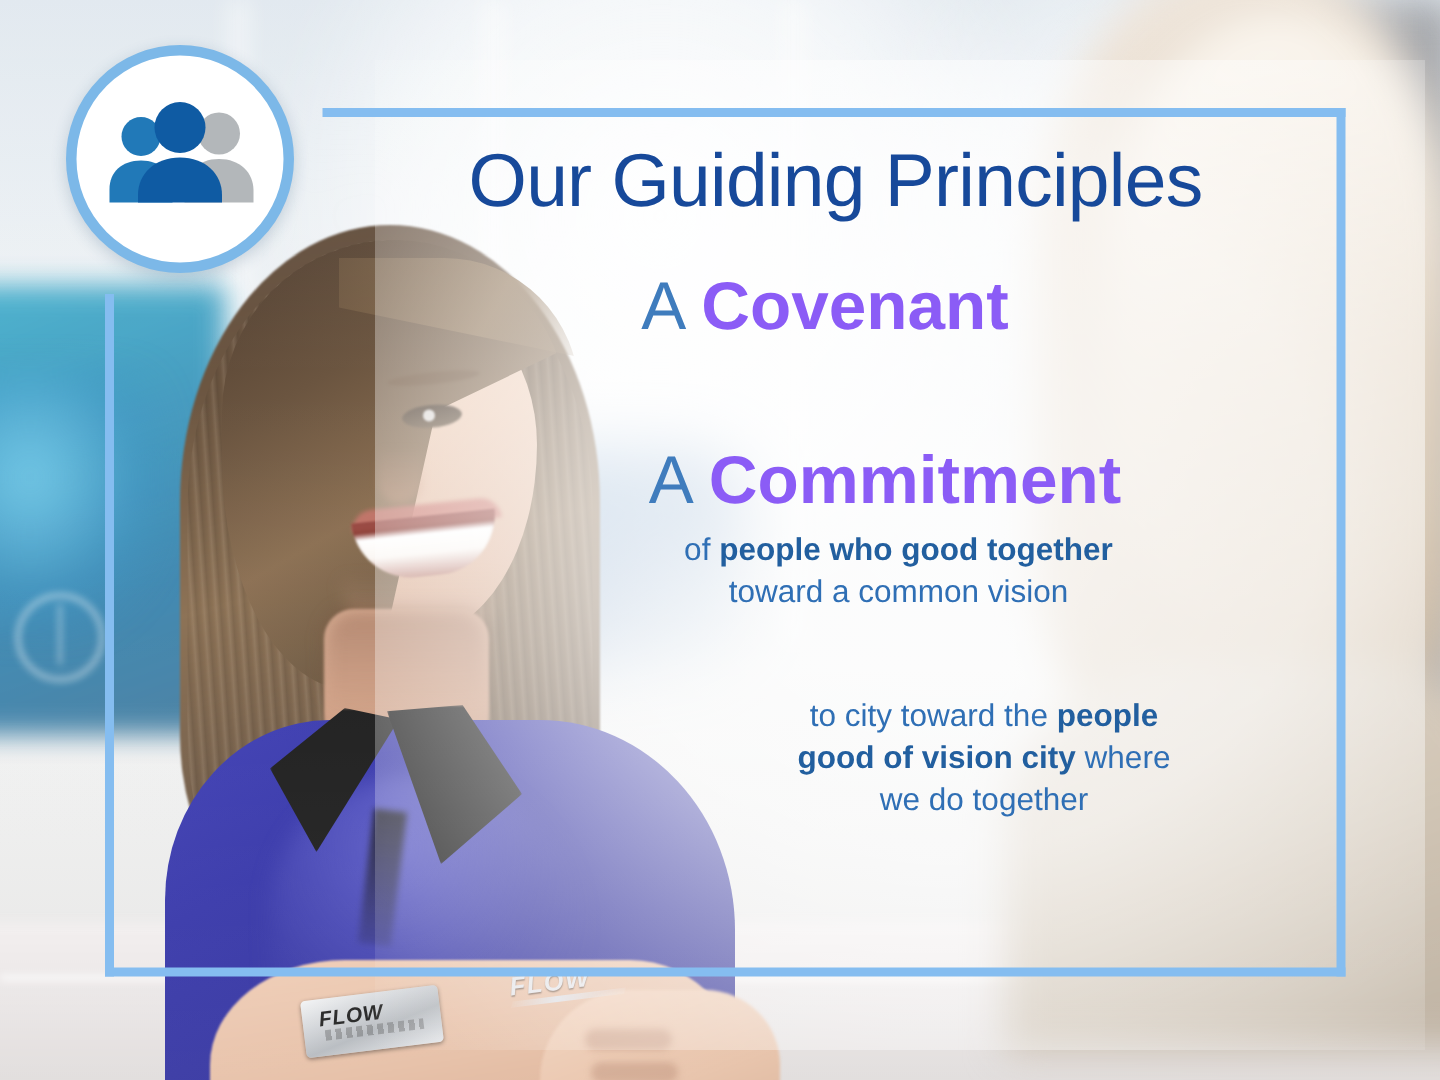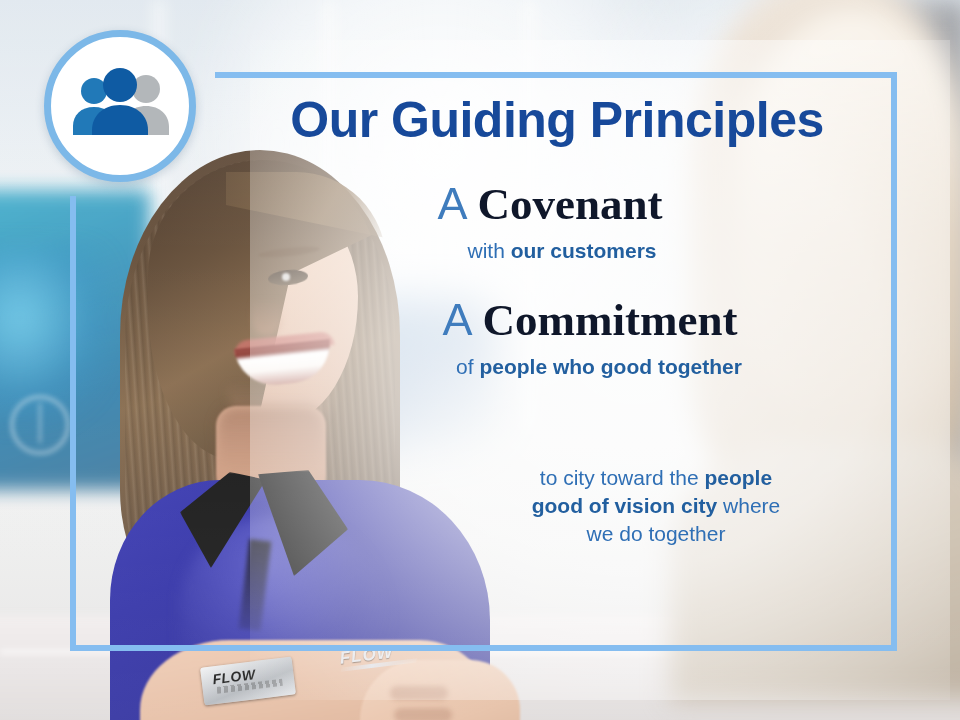--- a/index.html
+++ b/index.html
@@ -339,21 +339,21 @@
     box-shadow: 0 3px 10px rgba(40,80,120,0.22);
     box-sizing: border-box;
   }
   .badge-icon { position: absolute; left: 50%; top: 50%; transform: translate(-50%,-50%); }
 
   
   .headline {
     position: absolute; left: 222px; top: 94px; width: 670px;
     text-align: center;
     font-family: "Liberation Sans", sans-serif;
-    font-weight: 700;
+    font-weight: 400;
     font-size: 50px;
     line-height: 1.04;
     letter-spacing: -0.5px;
     color: #17499a;
   }
 
   .principle { position: absolute; text-align: center; }
 
   .p-title {
     font-family: "Liberation Sans", sans-serif;
@@ -361,22 +361,21 @@
     line-height: 1.08;
     color: #2f6fb5;
     white-space: nowrap;
   }
   .p-title .lead {
     font-weight: 400;
     color: #3f7cbd;
   }
   .p-title .strong {
     font-weight: 700;
-    color: #0f172a;
-    font-family: Liberation Serif, serif;
+    color: #8b5cf6;
   }
   .p-sub {
     font-family: "Liberation Sans", sans-serif;
     font-size: 21px;
     line-height: 1.33;
     font-weight: 400;
     color: #2f6fb5;
     margin-top: 8px;
   }
   .p-sub b { font-weight: 700; color: #225f9f; }
@@ -477,27 +476,26 @@
       <path d="M53 38c-17 0-28 11-28 25v5h56v-5c0-14-11-25-28-25z" fill="#0f5ba3"></path>
     </svg>
   </div>
 
   <div class="headline">Our Guiding Principles</div>
 
   <div class="principle" id="principle-covenant">
     <div class="p-title">
       <span class="lead">A </span><span class="strong">Covenant</span>
     </div>
-    <div class="p-sub"><span>with </span><b>our customers</b></div>
   </div>
 
   <div class="principle" id="principle-community">
     <div class="p-title">
       <span class="lead">A </span><span class="strong">Commitment</span>
     </div>
-    <div class="p-sub"><span>of </span><b>people who good together</b><br></div>
+    <div class="p-sub"><span>of </span><b>people who good together</b><br><span>toward a common vision</span></div>
   </div>
 
   <div class="principle" id="principle-commitment">
     <div class="p-sub"><span>to city toward the </span><b>people</b><br><b>good of vision city</b><span> where</span><br><span>we do together</span></div>
   </div>
 
 </div>
 
 </body></html>

